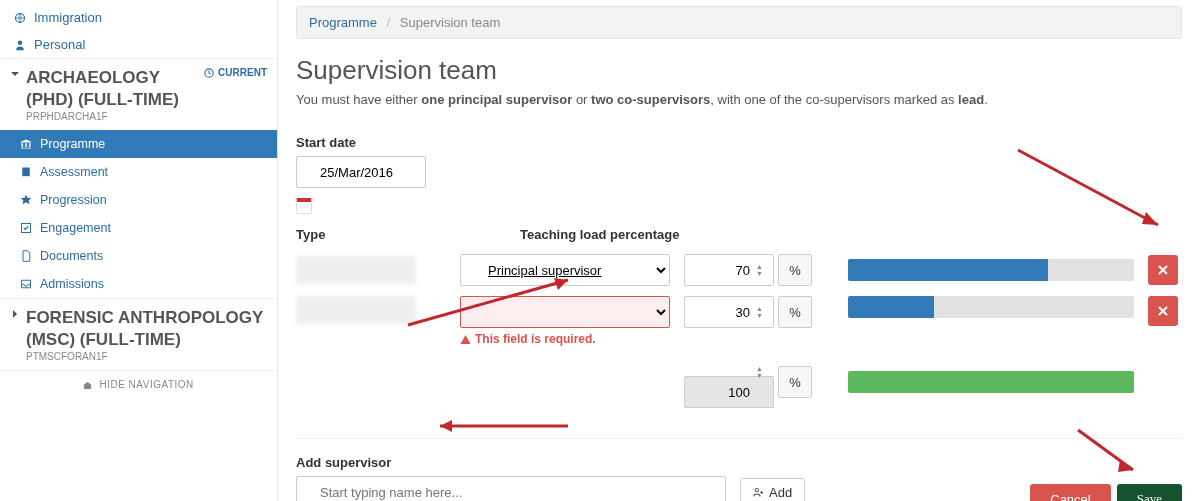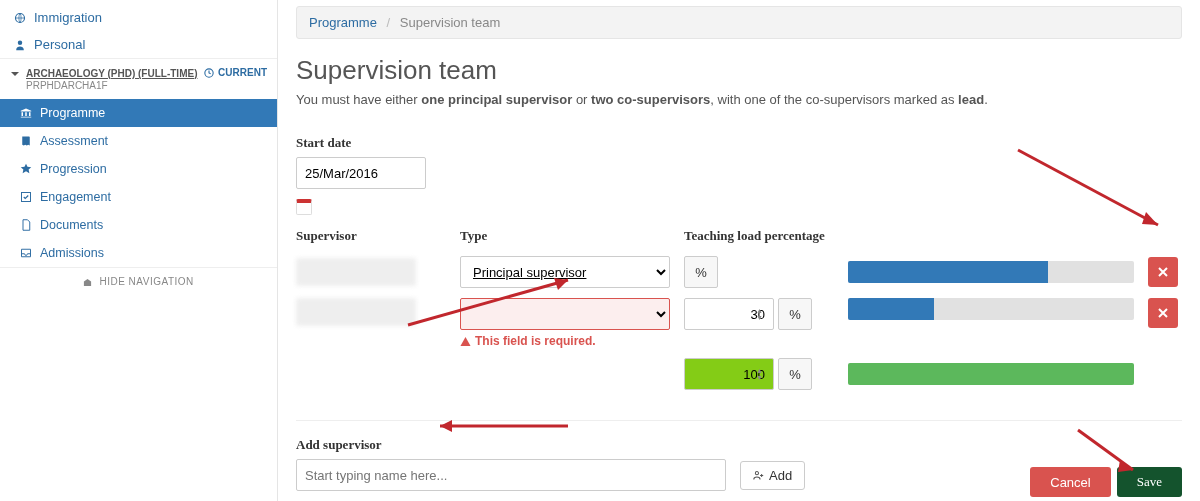--- a/index.html
+++ b/index.html
@@ -9,43 +9,43 @@
 
 
 .app{display:flex;min-height:501px;}
 .sidebar{width:278px;background:#fff;border-right:1px solid #e5e5e5;padding:4px 0 0 0;}
 .main{flex:1;padding:0 18px 18px 18px;background:#fff;position:relative;}
 
 
 .sb-item{display:flex;align-items:center;gap:8px;padding:6px 14px;color:#2d6ca2;font-size:13px;cursor:pointer;}
 .sb-item svg{width:12px;height:12px;fill:#2d6ca2;flex:none;}
 .sb-programme-head{display:flex;align-items:flex-start;gap:6px;padding:8px 10px;color:#555;border-top:1px solid #eee;}
-.sb-programme-head .title{font-weight:700;font-size:10px;color:#555;line-height:1.3;text-decoration:underline;}
+.sb-programme-head .title{font-weight:700;font-size:17px;color:#555;line-height:1.3;}
 .sb-programme-head .code{font-size:10px;color:#888;}
 .sb-programme-head .chev{width:10px;height:10px;margin-top:2px;fill:#555;flex:none;}
 .sb-programme-head .current{margin-left:auto;color:#2d6ca2;font-size:10px;font-weight:700;display:flex;align-items:center;gap:4px;}
 .sb-sub{display:flex;align-items:center;gap:8px;padding:7px 10px 7px 20px;color:#2d6ca2;font-size:12.5px;cursor:pointer;}
 .sb-sub svg{width:12px;height:12px;fill:#2d6ca2;flex:none;}
 .sb-sub.active{background:#3279b7;color:#fff;}
 .sb-sub.active svg{fill:#fff;}
 .sb-hide-nav{text-align:center;padding:8px;border-top:1px solid #eee;font-size:10px;color:#888;cursor:pointer;letter-spacing:0.5px;}
 .sb-hide-nav svg{width:9px;height:9px;fill:#888;vertical-align:middle;margin-right:4px;}
 
 
 .breadcrumb{background:#f3f3f3;border:1px solid #e5e5e5;border-radius:3px;padding:8px 12px;margin:6px 0 16px 0;font-size:13px;color:#888;}
 .breadcrumb a{color:#2d6ca2;text-decoration:none;}
 .breadcrumb .sep{margin:0 6px;color:#bbb;}
 
 
 h1{font-size:26px;font-weight:400;color:#555;margin-bottom:6px;}
 .subtitle{font-size:13px;color:#555;margin-bottom:28px;}
 
 
-.field-label{font-weight:700;font-size:13px;color:#333;margin-bottom:6px;display:block;font-family:Liberation Serif, serif;}
-input[type=text],select{border:1px solid #ccc;border-radius:2px;padding:6px 8px;font-size:13px;background:#fff;height:32px;}
+.field-label{font-weight:700;font-size:13px;color:#333;margin-bottom:6px;display:block;}
+input[type=text],select{border:1px solid #ccc;border-radius:2px;padding:6px 23px;font-size:13px;background:#fff;height:32px;}
 input[type=text]:read-only{background:#eee;}
 
 .start-date-wrap{margin-bottom:6px;}
 .start-date-wrap input{width:130px;}
 .cal-icon{width:16px;height:16px;margin-top:4px;border:1px solid #ddd;border-top:4px solid #c33;background:#fff;display:inline-block;border-radius:2px;}
 
 
 .row{display:flex;align-items:center;gap:14px;margin-bottom:10px;}
 .col-sup{width:150px;}
 .col-type{width:210px;}
@@ -61,21 +61,21 @@
 .type-select.error{border:1px solid #d9534f;background:#fceeee;}
 .error-msg{color:#d9534f;font-size:12px;font-weight:700;margin-top:4px;display:flex;align-items:center;gap:4px;}
 .error-msg svg{width:11px;height:11px;fill:#d9534f;}
 
 .load-input{width:90px;text-align:right;padding-right:22px;position:relative;}
 .spinner-btn{position:absolute;right:2px;width:16px;height:28px;display:flex;flex-direction:column;justify-content:center;gap:0;top:2px;}
 .spinner-btn span{font-size:7px;line-height:1;color:#888;cursor:pointer;}
 .pct-btn{border:1px solid #ccc;border-radius:2px;width:34px;height:32px;display:flex;align-items:center;justify-content:center;background:#f7f7f7;font-size:13px;}
 
 .load-wrap{position:relative;display:flex;gap:4px;}
-.load-wrap.total input{background:#84cc16;}
+.load-wrap.total input{background:#e5e5e5;margin-top:20px;}
 
 .bar{height:22px;background:#e1e1e1;border-radius:2px;overflow:hidden;}
 .bar-fill{height:100%;}
 .bar-fill.blue{background:#3279b7;}
 .bar-fill.green{background:#5cb85c;}
 
 .del-btn{width:30px;height:30px;background:#d9534f;border-radius:3px;display:flex;align-items:center;justify-content:center;cursor:pointer;}
 .del-btn svg{width:10px;height:10px;fill:#fff;}
 
 
@@ -166,20 +166,29 @@
         </svg>
       <span>Documents</span>
     </div>
     <div class="sb-sub">
       <svg viewBox="0 0 16 16">
           <path d="M2 3h12v10H2zM2 9h4l1 2h2l1-2h4" fill="none" stroke="#2d6ca2" stroke-width="1.3"></path>
         </svg>
       <span>Admissions</span>
     </div>
 
+    <div class="sb-programme-head">
+      <svg class="chev" viewBox="0 0 10 10">
+          <path d="M3 1l4 4-4 4z"></path>
+        </svg>
+      <div>
+        <div class="title">FORENSIC ANTHROPOLOGY (MSC) (FULL-TIME)</div>
+        <div class="code">PTMSCFORAN1F</div>
+      </div>
+    </div>
 
     <div class="sb-hide-nav">
       <svg viewBox="0 0 10 10">
           <path d="M5 1l4 3v5H1V4z"></path>
         </svg>
       <span>HIDE NAVIGATION</span>
     </div>
   </div>
 
   <div class="main">
@@ -197,23 +206,20 @@
 
     
     <label class="field-label">Start date</label>
     <div class="start-date-wrap">
       <input type="text" value="25/Mar/2016" style="">
     </div>
     <span class="cal-icon"></span>
 
     
     <div class="row headers" style="margin-top:10px;">
-      <div class="col-sup">
-          <span class="field-label">Supervisor</span>
-        </div>
       <div class="col-type">
           <span class="field-label">Type</span>
         </div>
       <div class="col-load" style="width:340px;">
           <span class="field-label">Teaching load percentage</span>
         </div>
       <div class="col-bar"></div>
       <div class="col-del"></div>
     </div>
 
@@ -221,20 +227,27 @@
     <div class="row">
       <div class="col-sup">
           <div class="name-redacted"></div>
         </div>
       <div class="col-type">
         <select class="type-select">
           <option>Principal supervisor</option>
         </select>
       </div>
       <div class="col-load">
+        <div class="load-wrap">
+          <input type="text" class="load-input" value="70" style="">
+          <div class="spinner-btn">
+              <span>▲</span>
+              <span>▼</span>
+            </div>
+        </div>
         <div class="pct-btn">%</div>
       </div>
       <div class="col-bar">
           <div class="bar">
             <div class="bar-fill blue" style="width:70%"></div>
           </div>
         </div>
       <div class="col-del">
         <div class="del-btn">
           <svg viewBox="0 0 10 10">

